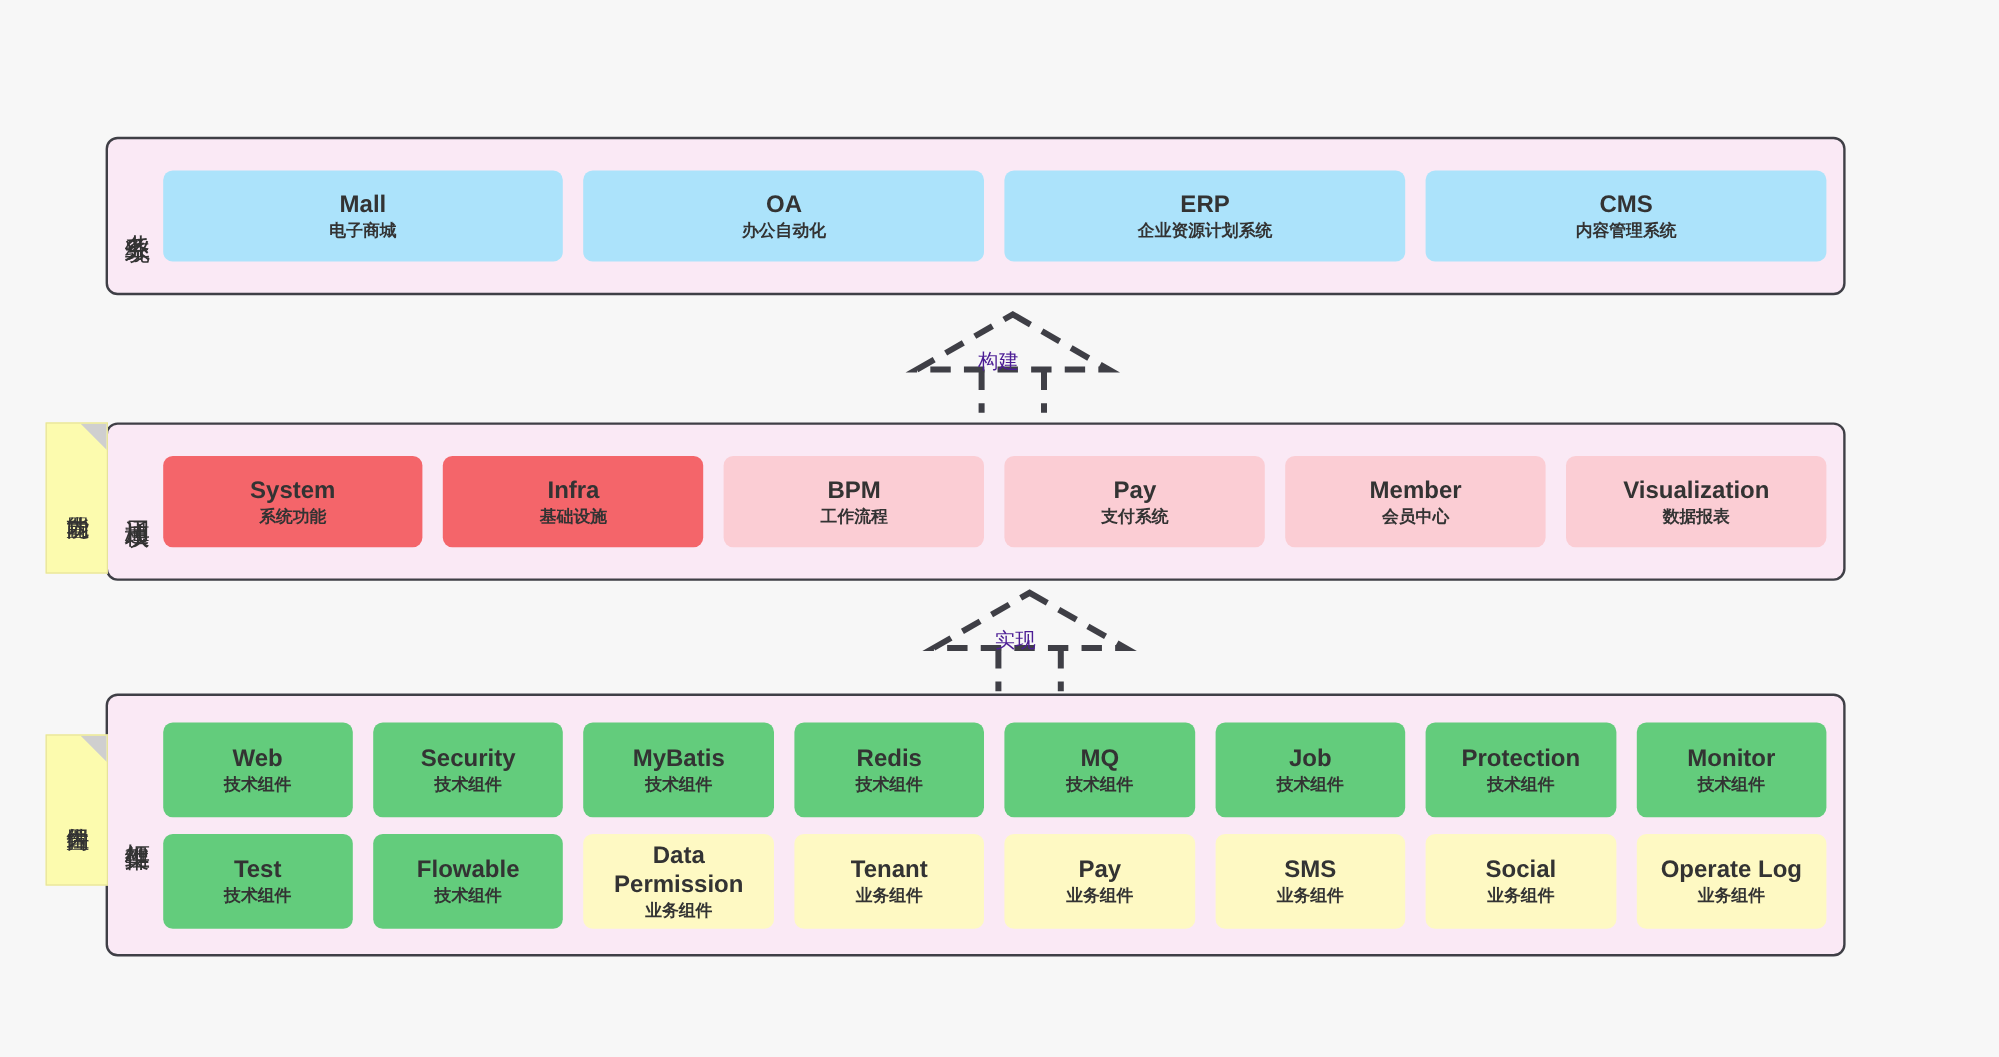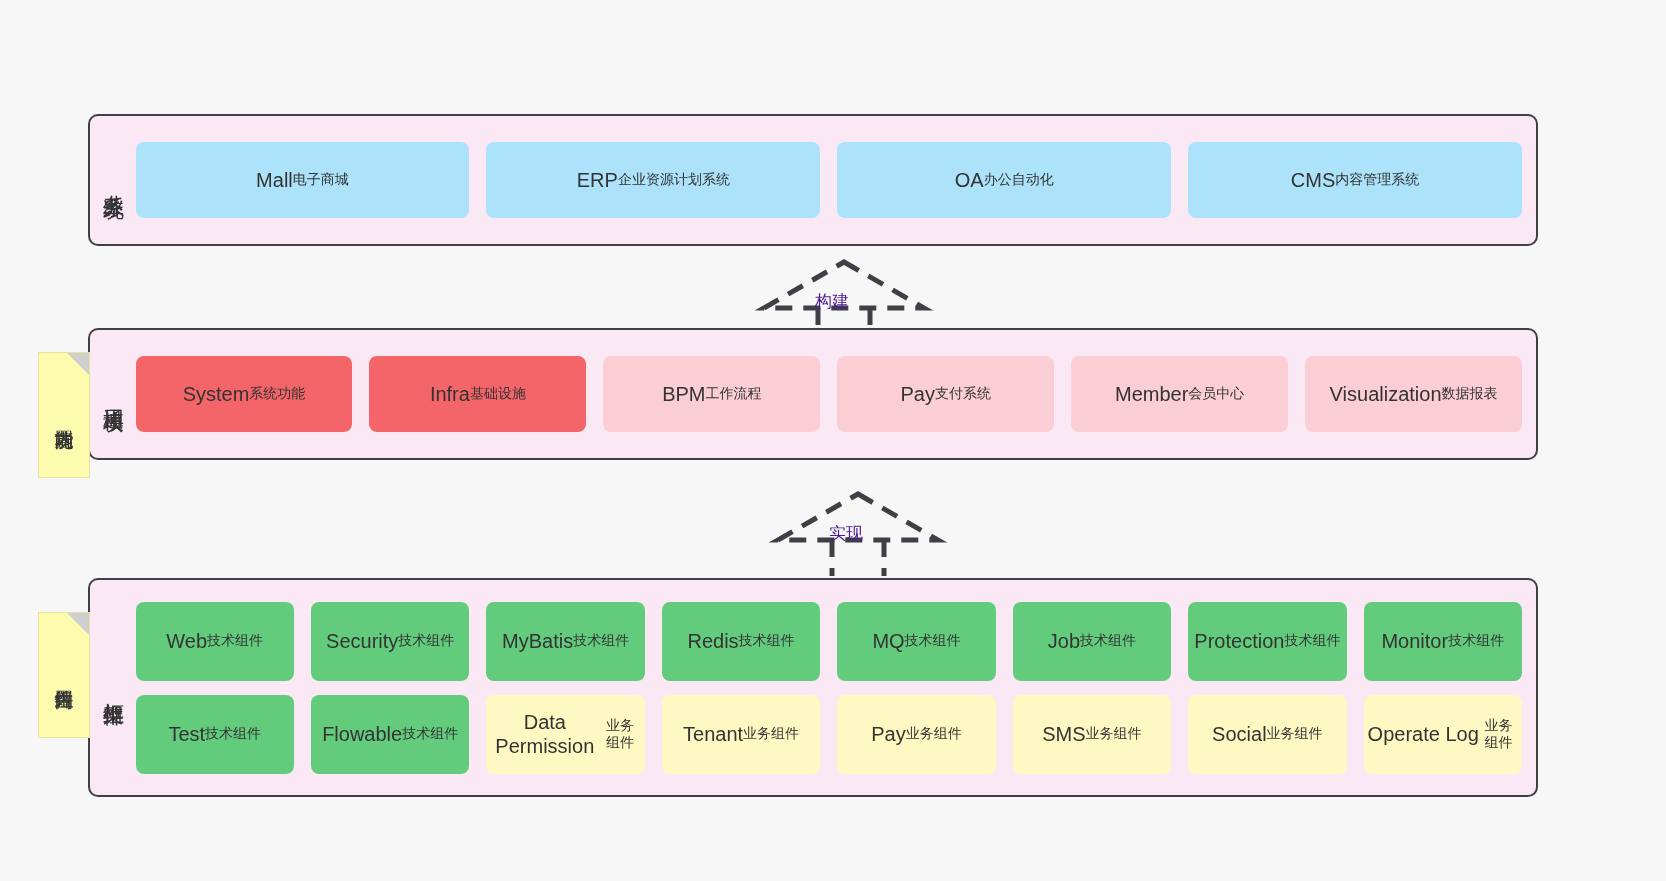--- a/index.html
+++ b/index.html
@@ -66,28 +66,29 @@
     display: flex;
     flex-direction: row;
     gap: 17px;
   }
 
   
   .node {
     flex: 1 1 0;
     border-radius: 8px;
     display: flex;
-    flex-direction: row;
+    flex-direction: column;
     align-items: center;
     justify-content: center;
     text-align: center;
     padding: 3px 4px;
     box-sizing: border-box;
     line-height: 1.22;
     user-select: none;
+    font-weight: bold;
   }
   .node .en {
     font-size: 20px;
     color: #333333;
     white-space: nowrap;
   }
   .node .en.wrap { white-space: normal; }
   .node .cn {
     font-size: 14px;
     color: #333333;
@@ -98,21 +99,21 @@
   .c-red       { background: #f4656a; }
   .c-pink      { background: #fbcdd4; }
   .c-green     { background: #63cc7c; }
   .c-lightgreen{ background: #fef9c3; }
 
   
   #band-business { left: 88px; top: 114px; width: 1450px; height: 132px; }
   #band-business .node { height: 76px; }
 
   
-  #band-modules  { left: 88px; top: 328px; width: 1450px; height: 132px; }
+  #band-modules  { left: 88px; top: 352px; width: 1450px; height: 132px; }
   #band-modules .node { height: 76px; }
 
   
   #band-framework{ left: 88px; top: 578px; width: 1450px; height: 219px; }
   #band-framework .node { height: 79px; }
   #band-framework .band-body { gap: 14px; }
 
   
   .sticky {
     position: absolute;
@@ -168,26 +169,26 @@
 
   <div class="band" id="band-business">
     <div class="band-title">业务系统</div>
     <div class="band-body">
       <div class="row">
         <div class="node c-blue">
           <span class="en">Mall</span>
           <span class="cn">电子商城</span>
         </div>
         <div class="node c-blue">
+          <span class="en">OA</span>
+          <span class="cn">办公自动化</span>
+        </div>
+        <div class="node c-blue">
           <span class="en">ERP</span>
           <span class="cn">企业资源计划系统</span>
-        </div>
-        <div class="node c-blue">
-          <span class="en">OA</span>
-          <span class="cn">办公自动化</span>
         </div>
         <div class="node c-blue">
           <span class="en">CMS</span>
           <span class="cn">内容管理系统</span>
         </div>
       </div>
     </div>
   </div>
 
   <div class="uml-arrow" id="arrow-build">

